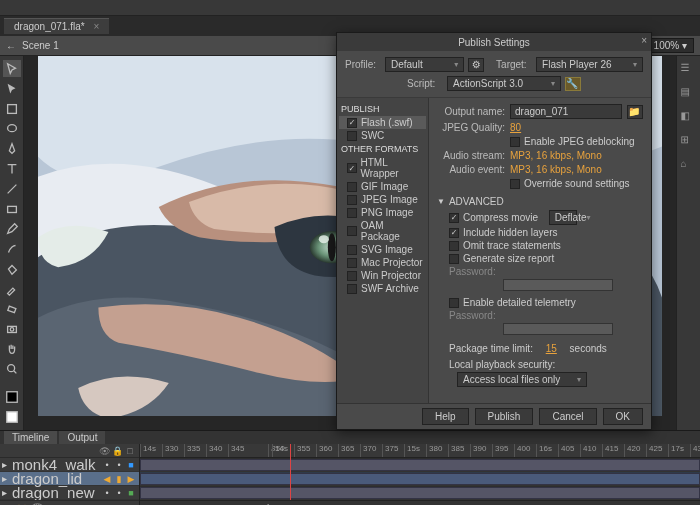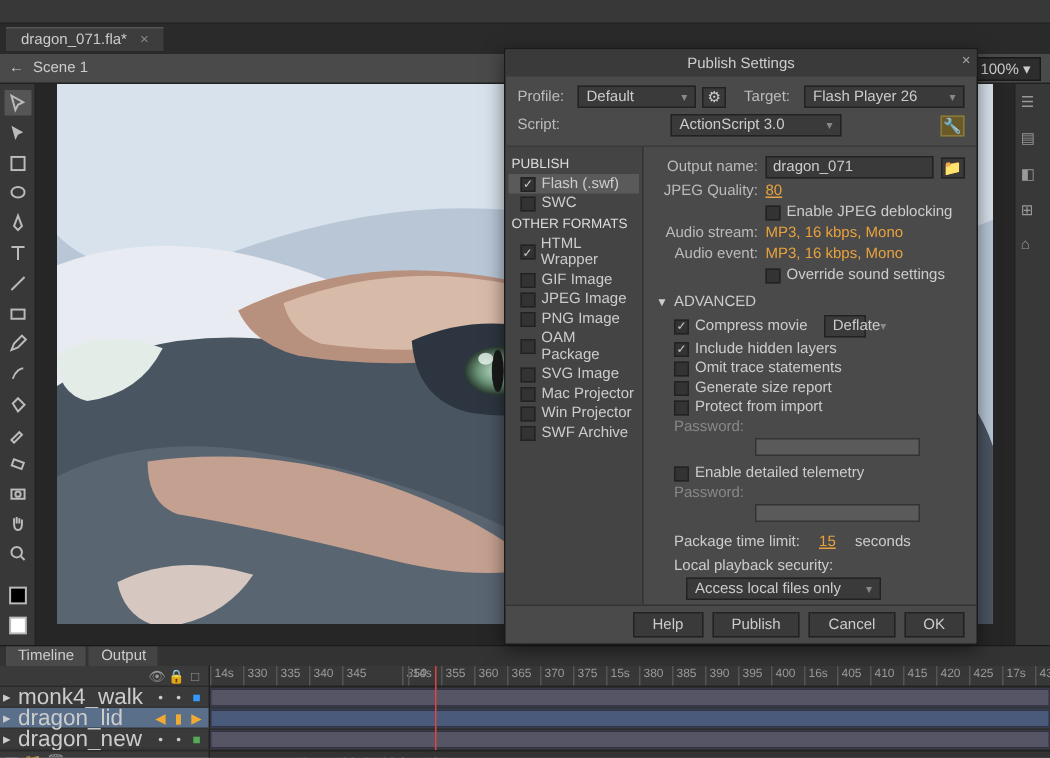--- a/index.html
+++ b/index.html
@@ -266,21 +266,21 @@
           <span class="v">Default</span>
           <span class="a">▾</span>
         </div>
       <div class="iconbtn">⚙</div>
       <span class="lbl" style="margin-left:8px">Target:</span>
       <div class="drop" style="width:108px">
           <span class="v">Flash Player 26</span>
           <span class="a">▾</span>
         </div>
     </div>
-    <div class="row" style="justify-content:space-between">
+    <div class="row" style="justify-content:center">
       <span class="lbl">Script:</span>
       <div class="drop" style="width:114px">
           <span class="v">ActionScript 3.0</span>
           <span class="a">▾</span>
         </div>
       <div class="iconbtn" style="background:#6a5a2a;border-color:#8a7a3a">🔧</div>
     </div>
   </div>
   <div class="dlg-body">
     <div class="fmt-list">
@@ -378,24 +378,20 @@
               <span class="ck on"></span>
               <span>Include hidden layers</span>
             </div>
           <div class="chk">
               <span class="ck"></span>
               <span>Omit trace statements</span>
             </div>
           <div class="chk">
               <span class="ck"></span>
               <span>Generate size report</span>
-            </div>
-          <div class="chk">
-              <span class="ck"></span>
-              <span>Protect from import</span>
             </div>
           <div class="orow">
               <span style="color:#888">Password:</span>
             </div>
           <div class="pwd"></div>
           <div class="chk" style="margin-top:4px">
               <span class="ck"></span>
               <span>Enable detailed telemetry</span>
             </div>
           <div class="orow">

